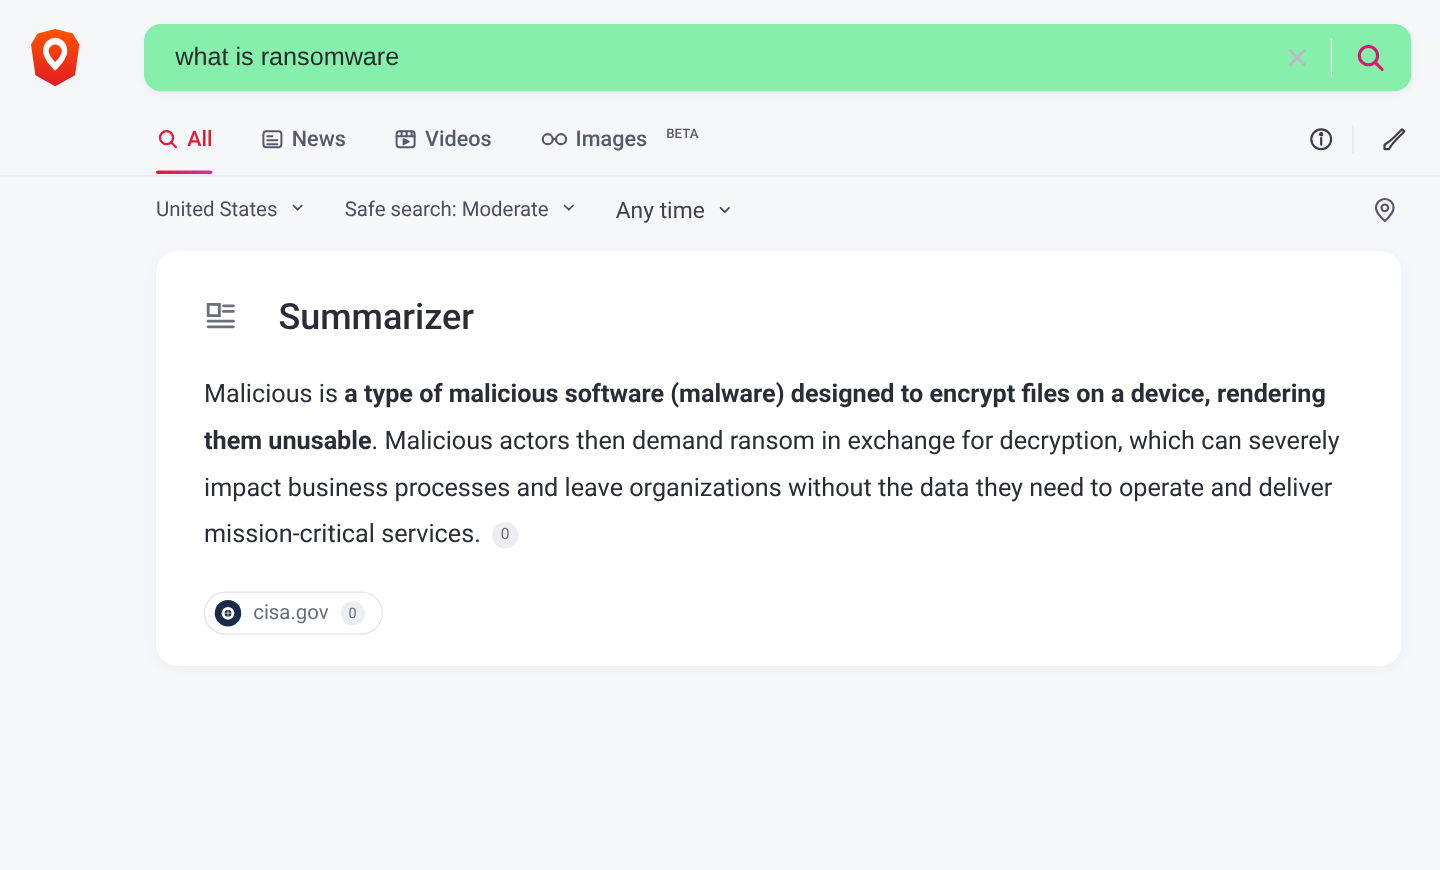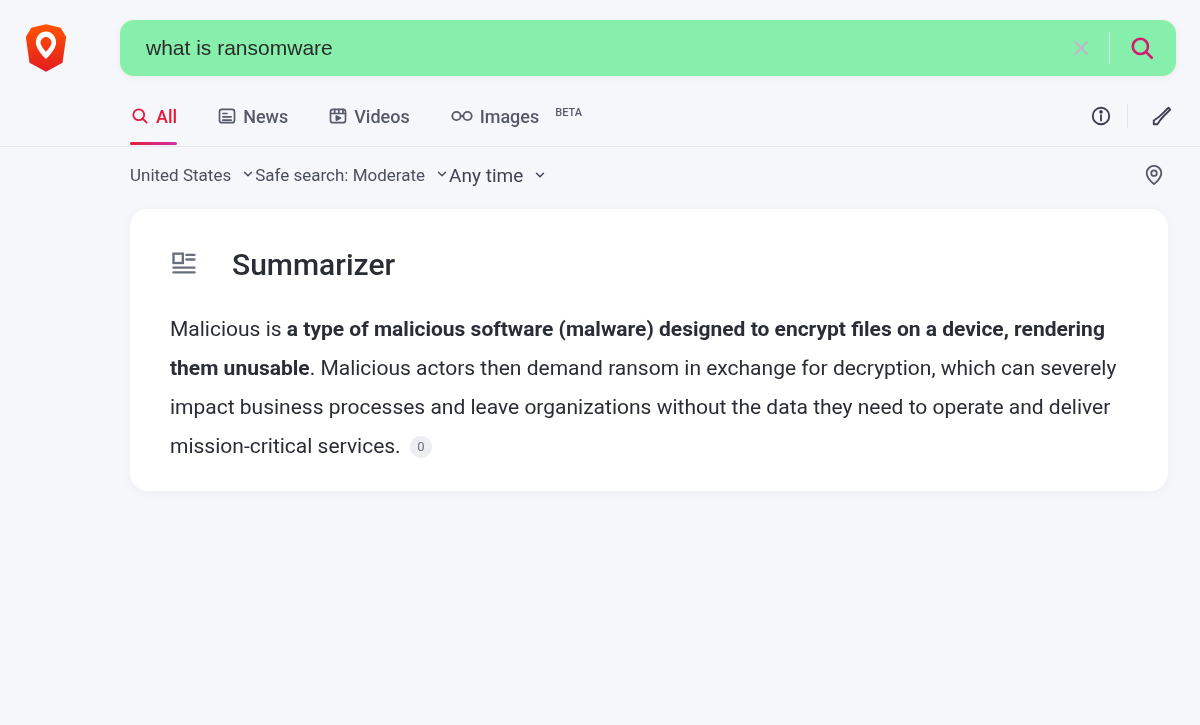--- a/index.html
+++ b/index.html
@@ -123,20 +123,21 @@
 }
 .hr-full {
   height: 1px;
   background: #e6e8ef;
   width: 100%;
 }
 .filter-row {
   display: flex;
   align-items: center;
   padding: 14px 32px 14px 130px;
+  gap: 32px;
   font-size: 17px;
   color: #4a4f5e;
 }
 .filter {
   display: flex;
   align-items: center;
   gap: 10px;
   cursor: pointer;
 }
 .filter.any-time { font-size: 19px; color: #3e4352; }
@@ -373,13 +374,24 @@
           <line x1="3" y1="16" x2="21" y2="16"></line>
           <line x1="3" y1="20" x2="21" y2="20"></line>
         </svg>
     </span>
     <div class="card-title">Summarizer</div>
   </div>
   <div class="card-body">
     <span>Malicious is </span><span class="bold">a type of malicious software (malware) designed to encrypt files on a device, rendering them unusable</span><span>. Malicious actors then demand ransom in exchange for decryption, which can severely impact business processes and leave organizations without the data they need to operate and deliver mission-critical services.</span>
     <span class="ref-badge">0</span>
   </div>
+  <div class="source-chip">
+    <span class="source-favicon">
+      <svg width="14" height="14" viewBox="0 0 24 24">
+          <circle cx="12" cy="12" r="9" fill="#ffffff"></circle>
+          <circle cx="12" cy="12" r="5" fill="#1a2a4a"></circle>
+          <path d="M12 3 L12 21 M3 12 L21 12" stroke="#ffffff" stroke-width="1"></path>
+        </svg>
+    </span>
+    <span class="source-label">cisa.gov</span>
+    <span class="source-num">0</span>
+  </div>
 </div>
 
 </body></html>

